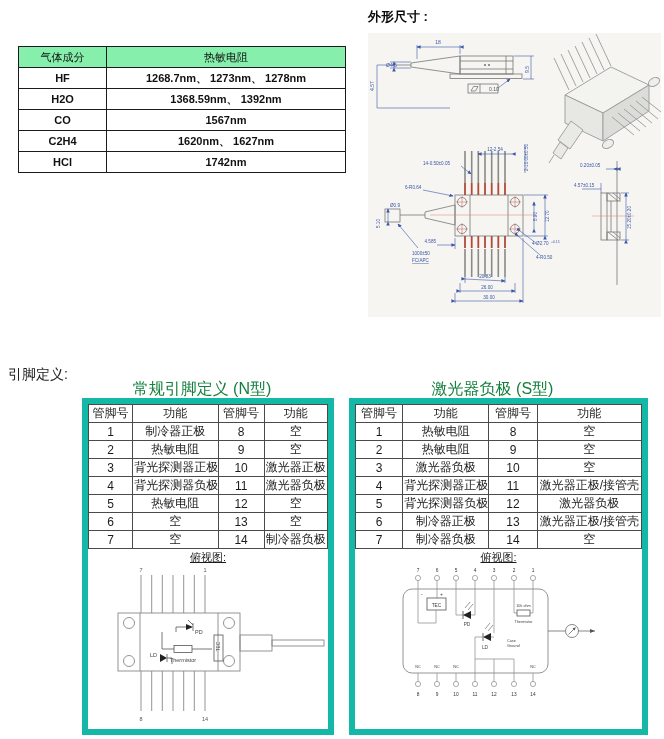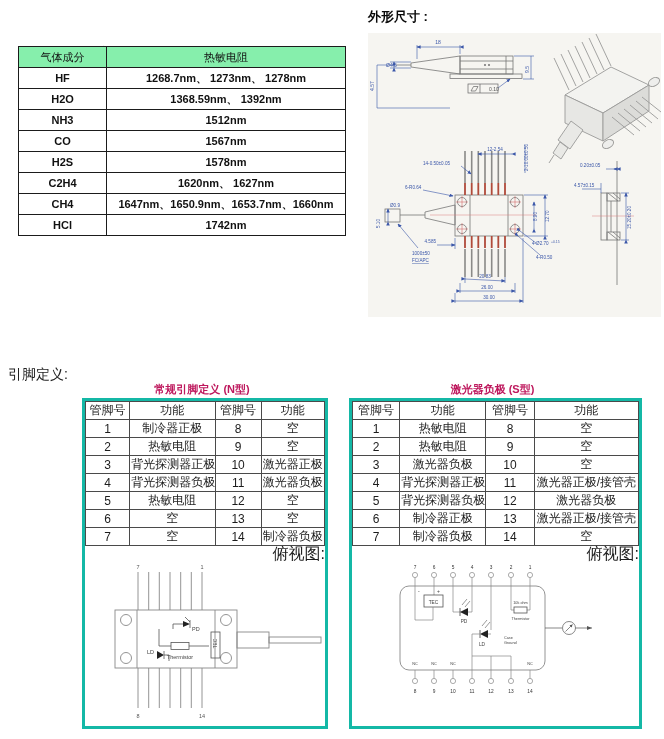--- a/index.html
+++ b/index.html
@@ -10,26 +10,26 @@
   }
   .abs{position:absolute;}
   .h1{font-size:13px;font-weight:bold;color:#0a0a0a;}
   
   table.gas{border-collapse:collapse;table-layout:fixed;width:327px;}
   table.gas td{border:1px solid #1b1b1b;text-align:center;vertical-align:middle;
     height:20px;font-size:11px;padding:0 2px;white-space:nowrap;overflow:hidden;}
   table.gas tr.hdr td{background:#86efac;font-weight:normal;font-size:11px;}
   table.gas td.b{font-weight:bold;}
   
-  .pin-title{font-size:11px;color:#be185d;text-align:center;height:16px;line-height:16px;font-weight:bold;}
-  .pinbox{border:3px solid #14b8a6;background:#fff;}
+  .pin-title{font-size:16px;color:#15803d;text-align:center;height:16px;line-height:16px;}
+  .pinbox{border:6px solid #14b8a6;background:#fff;}
   table.pin{border-collapse:collapse;table-layout:fixed;width:100%;}
   table.pin td{border:1px solid #4a4a4a;text-align:center;vertical-align:middle;
     height:17px;font-size:12px;padding:0 1px;white-space:nowrap;overflow:hidden;color:#1c1c1c;}
-  .tv-caption{font-size:16px;color:#1c1c1c;text-align:right;height:16px;line-height:16px;}
+  .tv-caption{font-size:11px;color:#1c1c1c;text-align:center;height:16px;line-height:16px;text-decoration:underline;}
   .panel{background:#f6f5f1;}
   svg text{font-family:"Liberation Sans","DejaVu Sans",sans-serif;}
 </style>
 </head>
 <body>
 
 <div class="abs h1" style="left:46px;top:8px;margin-top:36px;">气体吸收参考表:</div>
 
 <table class="gas abs" style="left:18px;top:46px;">
   <colgroup>
@@ -43,38 +43,26 @@
   </tr>
   <tr>
         <td class="b">HF</td>
         <td class="b">1268.7nm、 1273nm、 1278nm</td>
       </tr>
   <tr>
         <td class="b">H2O</td>
         <td class="b">1368.59nm、 1392nm</td>
       </tr>
   <tr>
-        <td class="b">NH3</td>
-        <td class="b">1512nm</td>
-      </tr>
-  <tr>
         <td class="b">CO</td>
         <td class="b">1567nm</td>
       </tr>
   <tr>
-        <td class="b">H2S</td>
-        <td class="b">1578nm</td>
-      </tr>
-  <tr>
         <td class="b">C2H4</td>
         <td class="b">1620nm、 1627nm</td>
-      </tr>
-  <tr>
-        <td class="b">CH4</td>
-        <td class="b">1647nm、1650.9nm、1653.7nm、1660nm</td>
       </tr>
   <tr>
         <td class="b">HCl</td>
         <td class="b">1742nm</td>
       </tr>
 </tbody>
   </table>
 
 <div class="abs h1" style="left:368px;top:8px;">外形尺寸 :</div>
 

